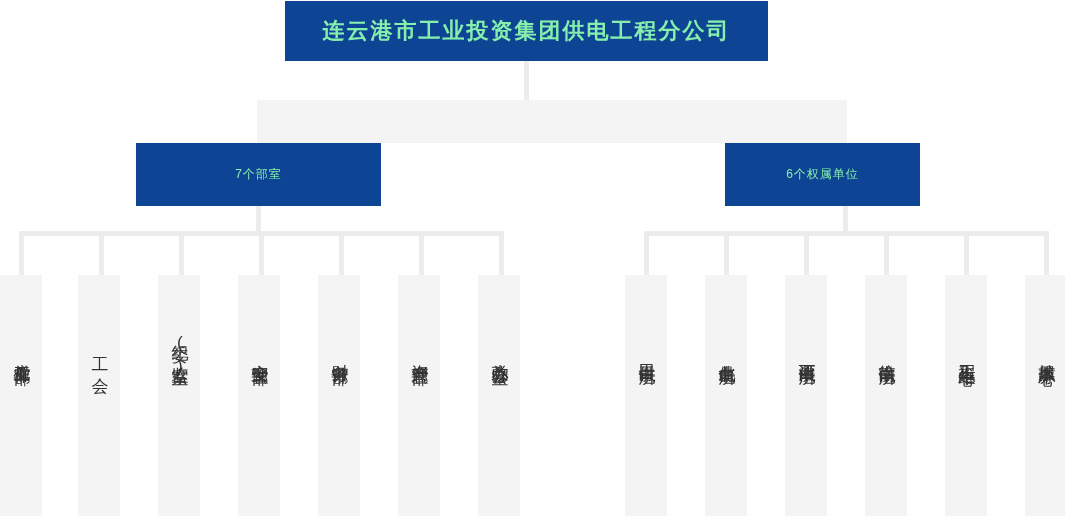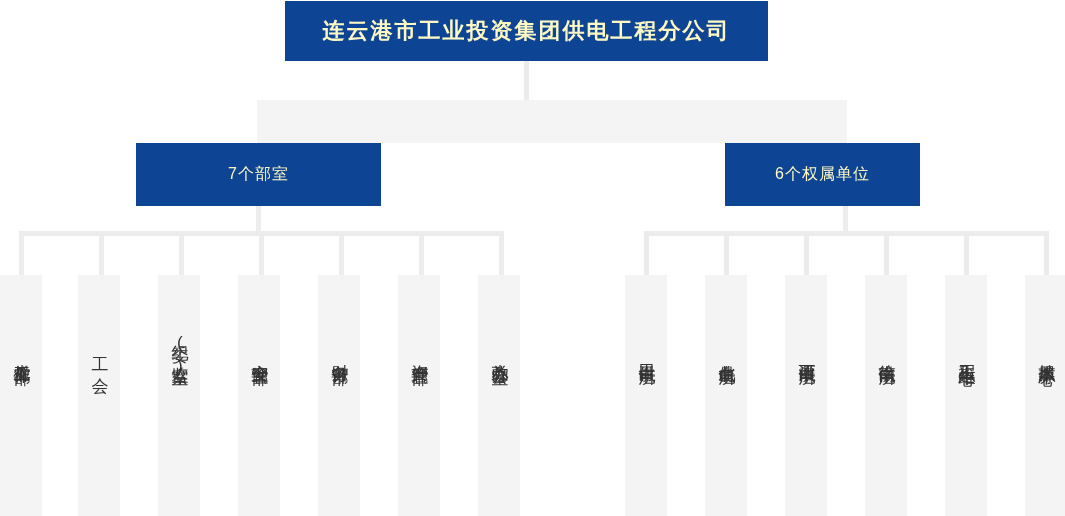--- a/index.html
+++ b/index.html
@@ -26,41 +26,41 @@
   }
   .conn-band {
     position: absolute;
     background: #f4f4f5;
   }
 
   
   .blue-box {
     position: absolute;
     background: #0e4494;
-    color: #fef9c3;
+    color: #86efac;
     display: flex;
     align-items: center;
     justify-content: center;
     text-align: center;
     letter-spacing: 1px;
     box-sizing: border-box;
   }
   .root-box {
     left: 285px;
     top: 1px;
     width: 483px;
     height: 60px;
     font-size: 22px;
     font-weight: bold;
     letter-spacing: 2px;
   }
   .branch-box {
     top: 143px;
     height: 63px;
-    font-size: 16px;
+    font-size: 12px;
     font-weight: normal;
   }
   .branch-left  { left: 136px; width: 245px; }
   .branch-right { left: 725px; width: 195px; }
 
   
   .leaf {
     position: absolute;
     top: 275px;
     width: 42px;

